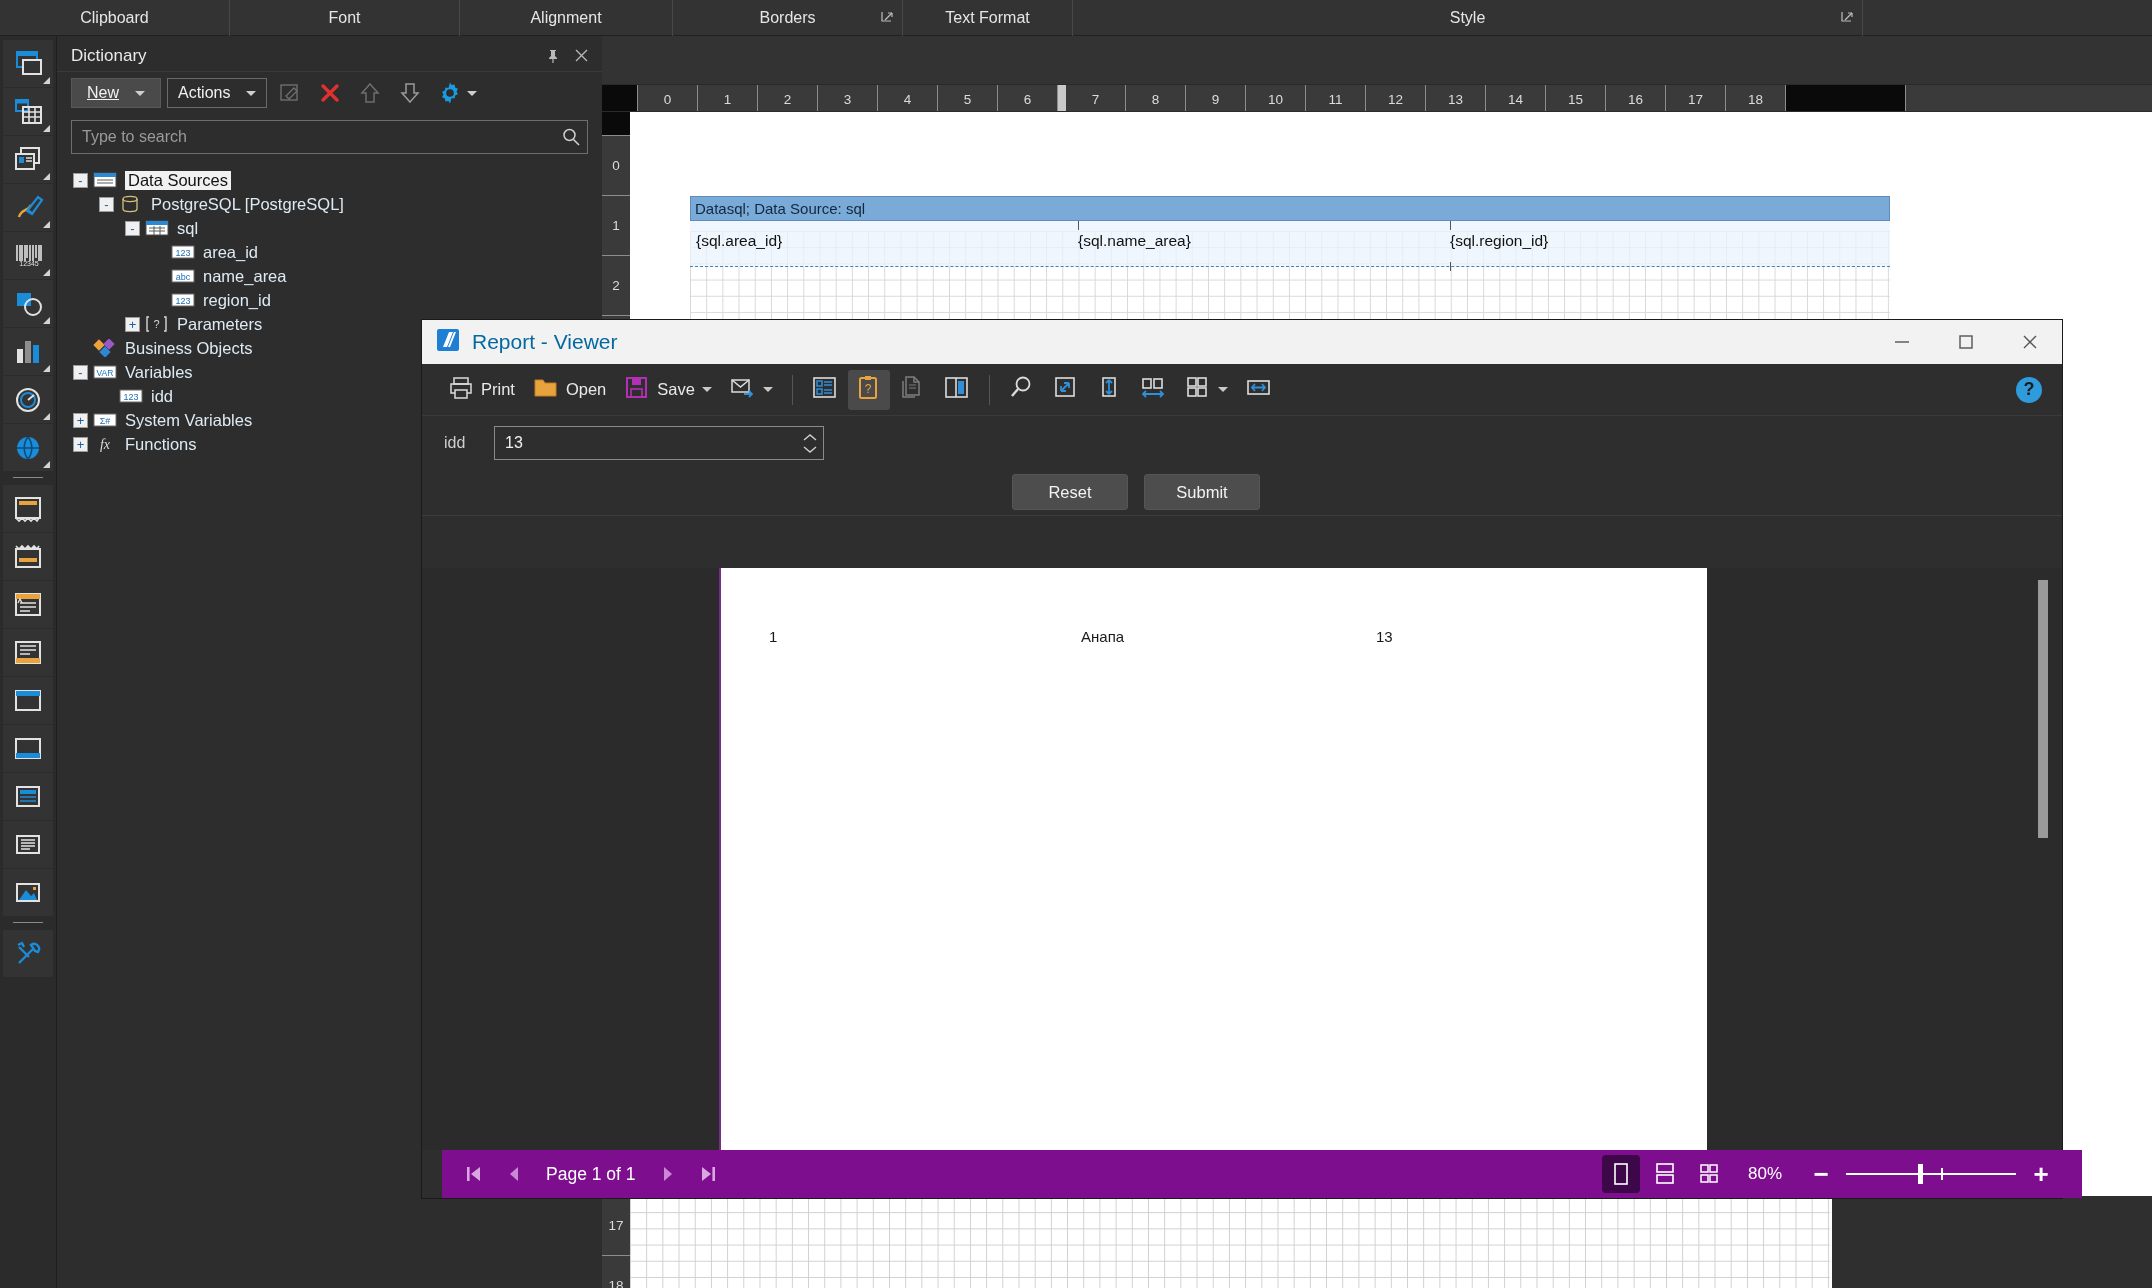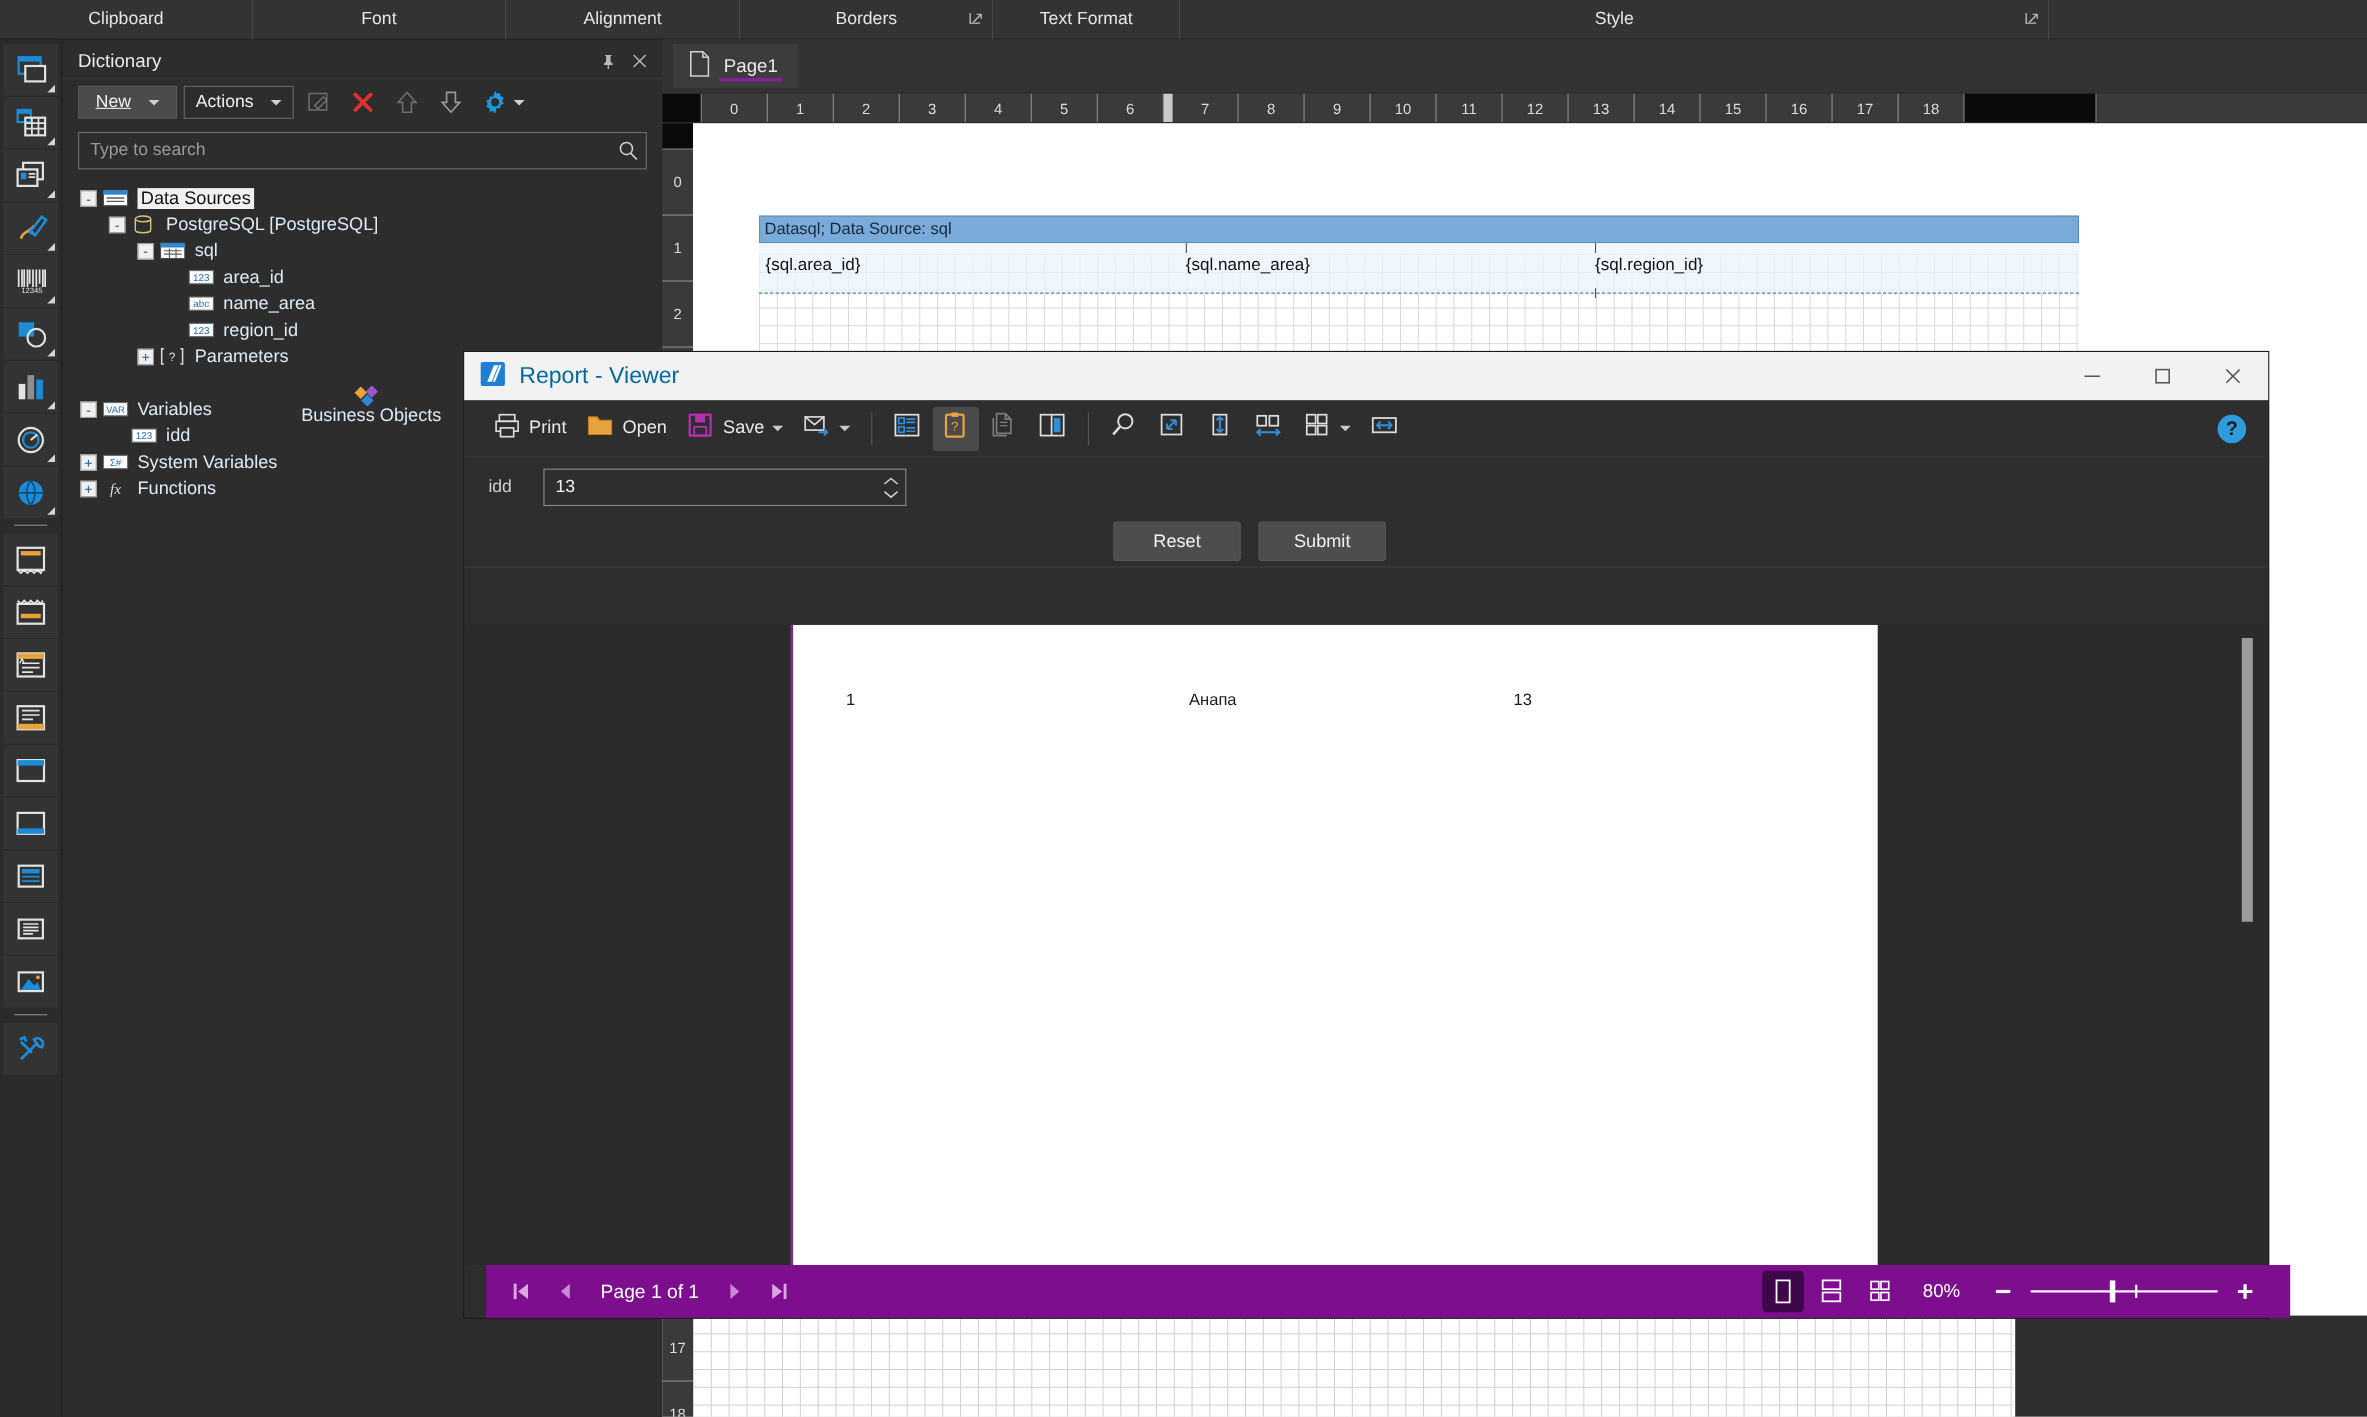--- a/index.html
+++ b/index.html
@@ -610,21 +610,21 @@
           <span class="exp">+</span>
           <span class="ico">
             <svg width="24" height="18" viewBox="0 0 24 18">
               <path d="M4 2 h-2 v14 h2" fill="none" stroke="#d8d8d8" stroke-width="1.4"></path>
               <path d="M19 2 h2 v14 h-2" fill="none" stroke="#d8d8d8" stroke-width="1.4"></path>
               <text x="11.5" y="13" font-size="11" fill="#d8d8d8" text-anchor="middle" font-family="sans-serif">?</text>
             </svg>
           </span>
           <span class="lbl">Parameters</span>
         </div>
-        <div class="tnode" style="padding-left: 16px; flex-direction: column;">
+        <div class="tnode" style="padding-left: 16px;">
           <span class="nopad"></span>
           <span class="ico">
             <svg width="24" height="18" viewBox="0 0 24 18">
               <rect x="2" y="2" width="8" height="8" transform="rotate(45 6 6)" fill="#eda23c"></rect>
               <rect x="12" y="1" width="8" height="8" transform="rotate(45 16 5)" fill="#9a59c9"></rect>
               <rect x="8" y="9" width="8" height="8" transform="rotate(45 12 13)" fill="#2d88d4"></rect>
             </svg>
           </span>
           <span class="lbl">Business Objects</span>
         </div>
@@ -664,32 +664,20 @@
             <svg width="24" height="18" viewBox="0 0 24 18">
               <text x="12" y="14" font-size="14" fill="#dcdcdc" text-anchor="middle" font-style="italic" font-family="serif">fx</text>
             </svg>
           </span>
           <span class="lbl">Functions</span>
         </div>
       </div>
   </div>
 
   <div class="designer">
-    <div class="tabstrip">
-      <div class="ptab">
-        <span>
-          <svg width="20" height="24" viewBox="0 0 20 24">
-              <path d="M2 1h11l5 5v17H2z" fill="none" stroke="#d0d0d0" stroke-width="1.4"></path>
-              <path d="M13 1v5h5" fill="none" stroke="#d0d0d0" stroke-width="1.4"></path>
-            </svg>
-        </span>
-        <span class="lbl">Page1</span>
-        <span class="ul"></span>
-      </div>
-    </div>
     <div class="hruler" id="hruler">
         <div class="seg dark" style="width: 36px;"></div>
         <div class="seg">0</div>
         <div class="seg">1</div>
         <div class="seg">2</div>
         <div class="seg">3</div>
         <div class="seg">4</div>
         <div class="seg">5</div>
         <div class="seg">6</div>
         <div class="seg mark"></div>

